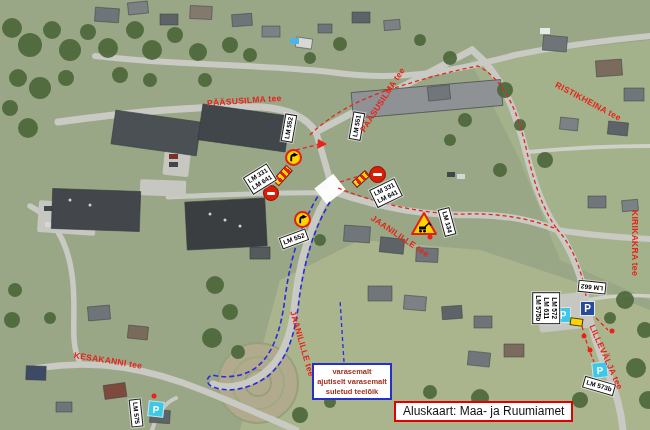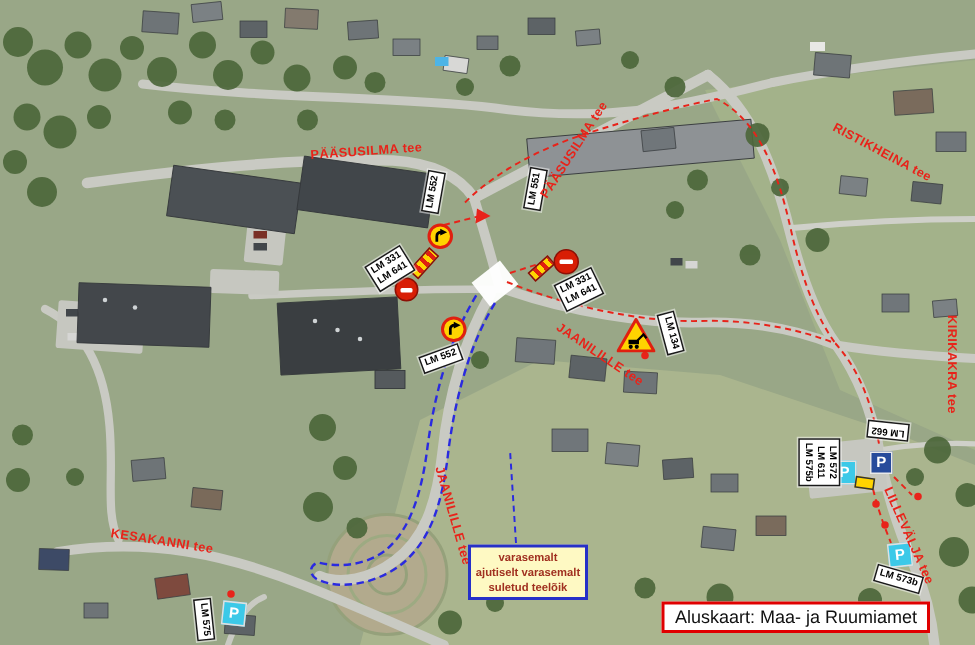--- a/index.html
+++ b/index.html
@@ -11,26 +11,26 @@
           line-height:1.25;text-align:center;transform-origin:50% 50%;box-shadow:0 0 0 1px rgba(255,255,255,.5);}
   .sign{position:absolute;display:flex;align-items:center;justify-content:center;transform-origin:50% 50%;}
   .noentry{border-radius:50%;background:#d81e05;border:1px solid #8c1005;box-sizing:border-box;}
   .noentry i{display:block;width:64%;height:3px;background:#fff;border-radius:1px;}
   .detour{border-radius:50%;background:#ffd400;border:2px solid #e02010;box-sizing:border-box;}
   .stripe{background:repeating-linear-gradient(90deg,#ffd400 0 3px,#e02010 3px 6px);border:1px solid #8c1005;}
   .ptag{color:#fff;font:bold 10px "Liberation Sans",sans-serif;box-sizing:border-box;}
   .p-blue{background:#274b9b;border:1px solid #e8e8e8;}
   .p-cyan{background:#3cc9e8;border:1px solid #e0e0e0;}
   .panel{background:#ffd400;border:1px solid #333;}
-  .notebox{position:absolute;left:312px;top:363px;width:80px;height:37px;background:#fef9c3;
+  .notebox{position:absolute;left:312px;top:363px;width:80px;height:37px;background:#ffffff;
            border:2px solid #2630c8;box-sizing:border-box;display:flex;flex-direction:column;
            align-items:center;justify-content:center;text-align:center;}
   .notebox div{font:bold 7.5px "Liberation Sans",sans-serif;color:#a03020;line-height:10px;white-space:nowrap;}
   .credit{position:absolute;left:394px;top:401px;background:#fff;border:2px solid #e00000;
-          padding:1px 7px 2px;font:12px "Liberation Sans",sans-serif;color:#101010;white-space:nowrap;margin-left:47px;}
+          padding:1px 7px 2px;font:12px "Liberation Sans",sans-serif;color:#101010;white-space:nowrap;}
 </style>
 </head>
 <body>
 
 <div id="stage">
 
   <svg class="layer" width="650" height="430" viewBox="0 0 650 430" aria-hidden="true">
     <rect width="650" height="430" fill="#99a787"></rect>
     <path d="M240,430 L280,280 L360,240 L480,250 L600,290 L650,310 L650,430 Z" fill="#aab58e"></path>
     <path d="M470,60 L650,40 L650,300 L560,260 L520,160 Z" fill="#a3b28a"></path>

